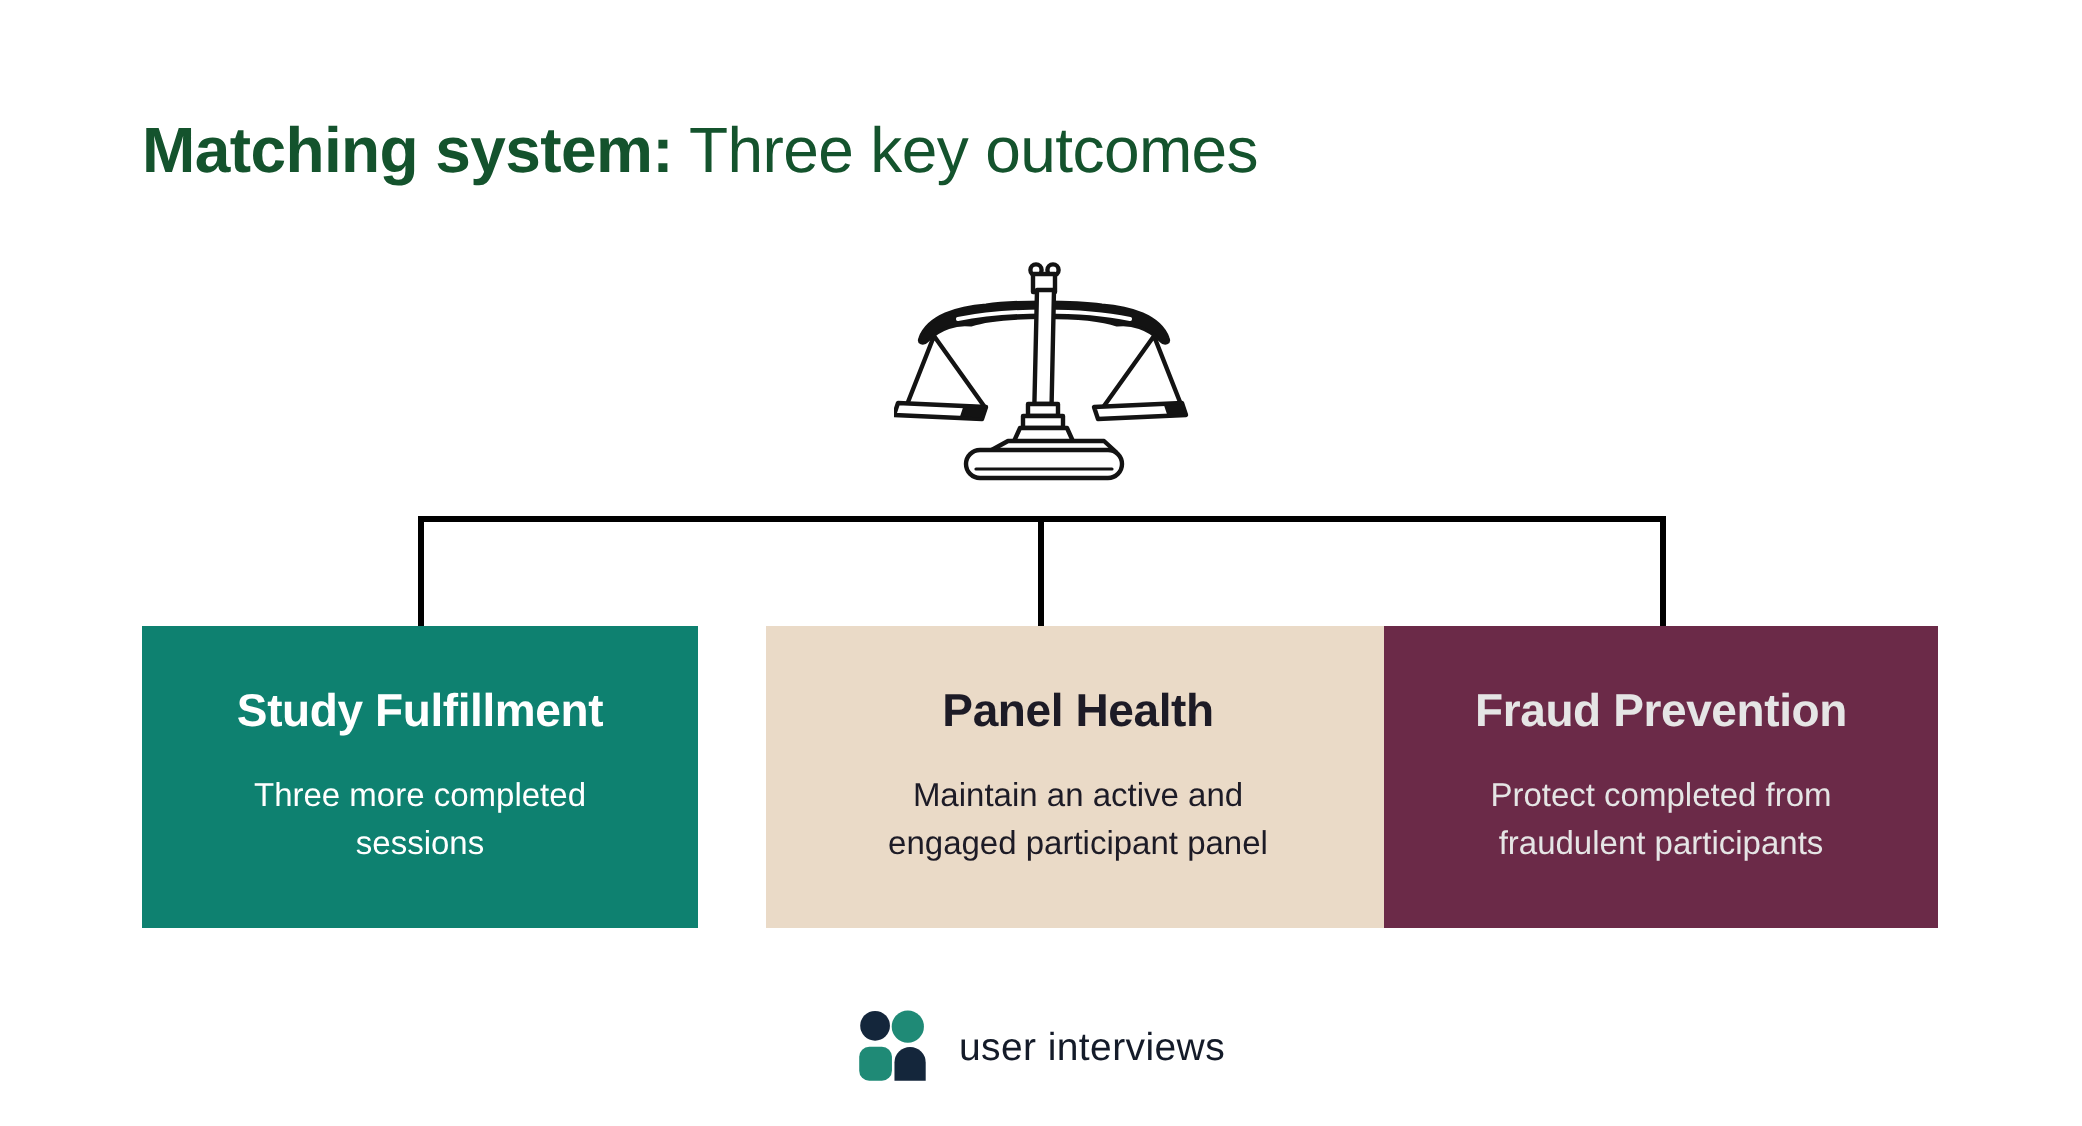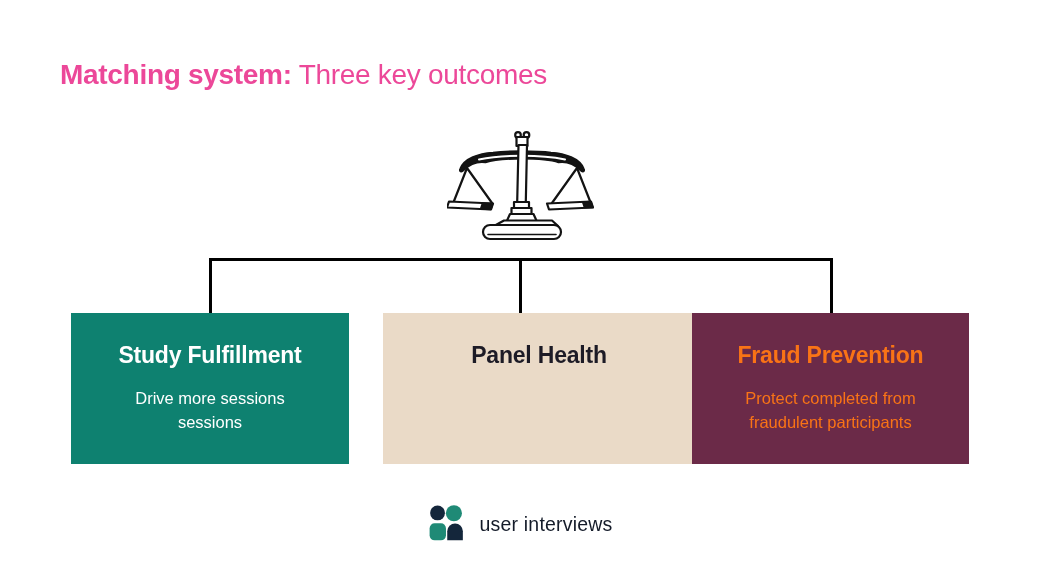--- a/index.html
+++ b/index.html
@@ -5,22 +5,22 @@
   html,body { margin:0; padding:0; background:#e9e9e9; }
   .canvas {
     position:relative;
     width:1041px; height:563px;
     background:#ffffff;
     font-family:"Liberation Sans", sans-serif;
     overflow:hidden;
     margin:0 auto;
   }
   .page-title {
-    position:absolute; left:60px; top:58px;
-    font-size:28px; line-height:34px; color:#ec4899;
+    position:absolute; left:71px; top:58px;
+    font-size:32px; line-height:34px; color:#14532d;
     letter-spacing:-0.3px; white-space:nowrap;
   }
   .page-title .t-bold { font-weight:700; }
   .page-title .t-reg  { font-weight:400; }
 
   .scales { position:absolute; left:447px; top:128px; width:150px; height:115px; }
 
   .line { position:absolute; background:#000; }
   .h-line  { left:209px; top:258px; width:624px; height:3px; }
   .v-line  { top:258px; width:3px; height:56px; }
@@ -102,29 +102,31 @@
     </g>
   </svg>
 
   <div class="line h-line" style="background-color: rgb(0, 0, 0);"></div>
   <div class="line v-line v-left" style="background-color: rgb(0, 0, 0);"></div>
   <div class="line v-line v-mid" style="background-color: rgb(0, 0, 0);"></div>
   <div class="line v-line v-right" style="background-color: rgb(0, 0, 0);"></div>
 
   <div class="card card-green" style="background-color: rgb(14, 129, 112); color: rgb(255, 255, 255);">
     <h2 class="card-heading">Study Fulfillment</h2>
-    <p class="card-desc">Drive more sessions
+    <p class="card-desc">Three more completed
 sessions</p>
   </div>
 
   <div class="card card-beige" style="background-color: rgb(234, 218, 199); color: rgb(29, 27, 38);">
     <h2 class="card-heading">Panel Health</h2>
+    <p class="card-desc">Maintain an active and
+engaged participant panel</p>
   </div>
 
-  <div class="card card-burgundy" style="background-color: rgb(107, 42, 72); color: #f97316;">
+  <div class="card card-burgundy" style="background-color: rgb(107, 42, 72); color: #e5e5e5;">
     <h2 class="card-heading">Fraud Prevention</h2>
     <p class="card-desc">Protect completed from
 fraudulent participants</p>
   </div>
 
   <div class="footer-logo">
     <svg class="logo-mark" viewBox="0 0 27 30" aria-hidden="true">
       <circle cx="6.8" cy="6.2" r="5.9" fill="#14263B"></circle>
       <circle cx="19.8" cy="6.5" r="6.4" fill="#1F8A76"></circle>
       <rect x="0.5" y="14.5" width="13" height="13.5" rx="4" fill="#1F8A76"></rect>

